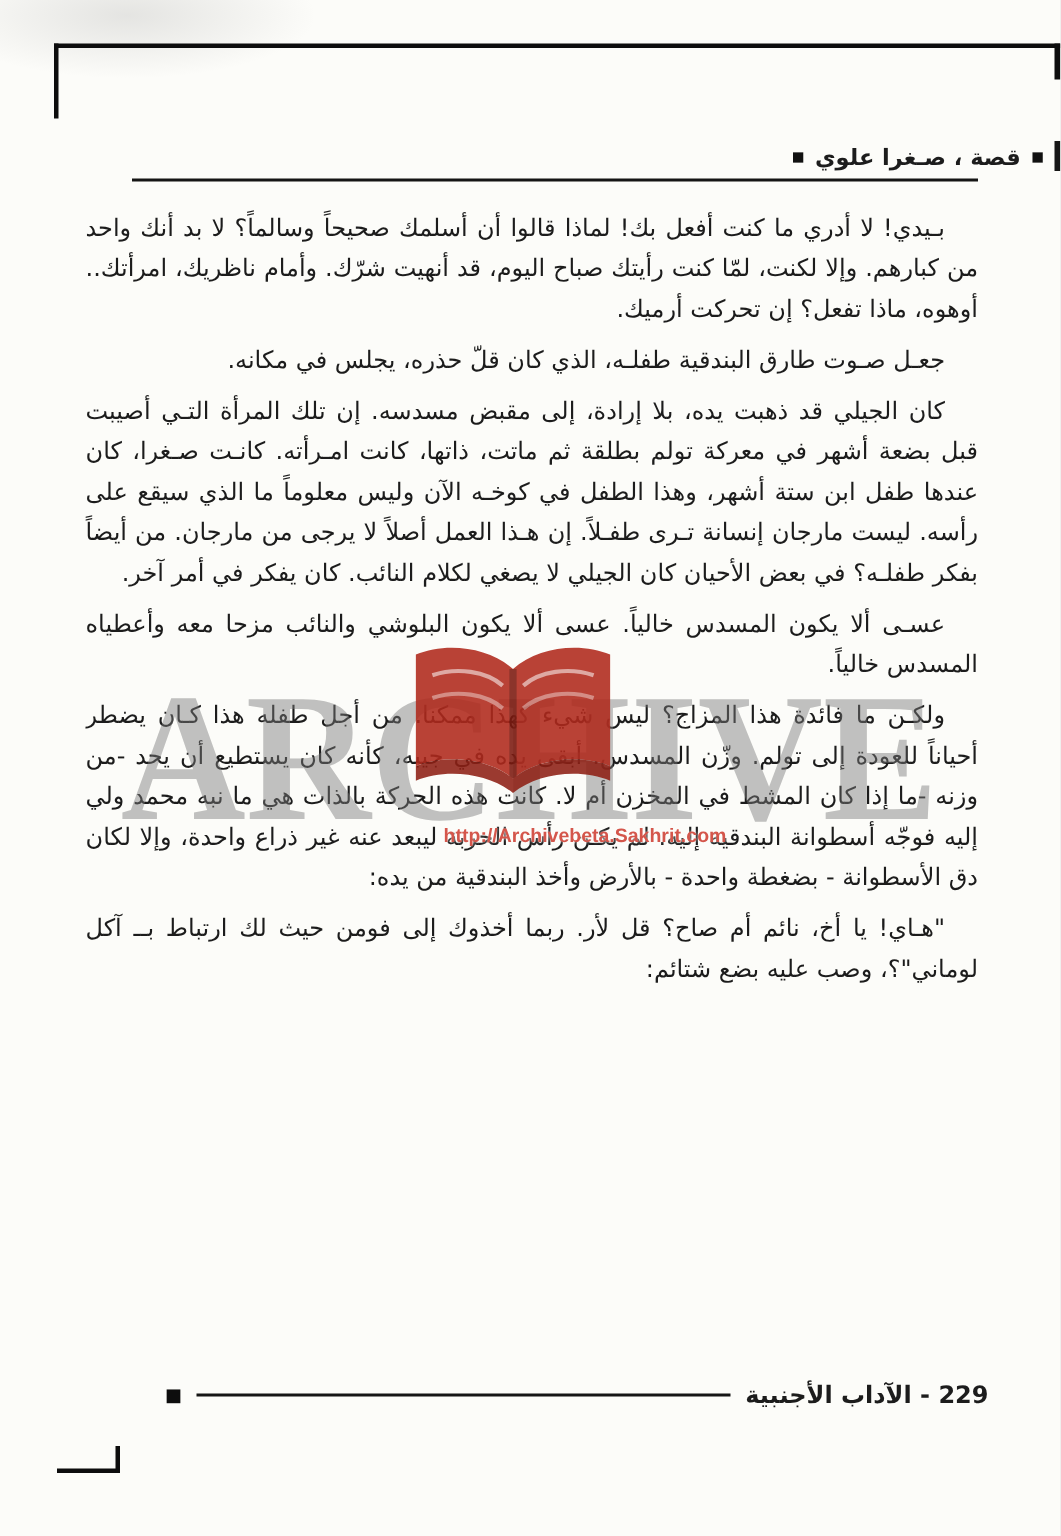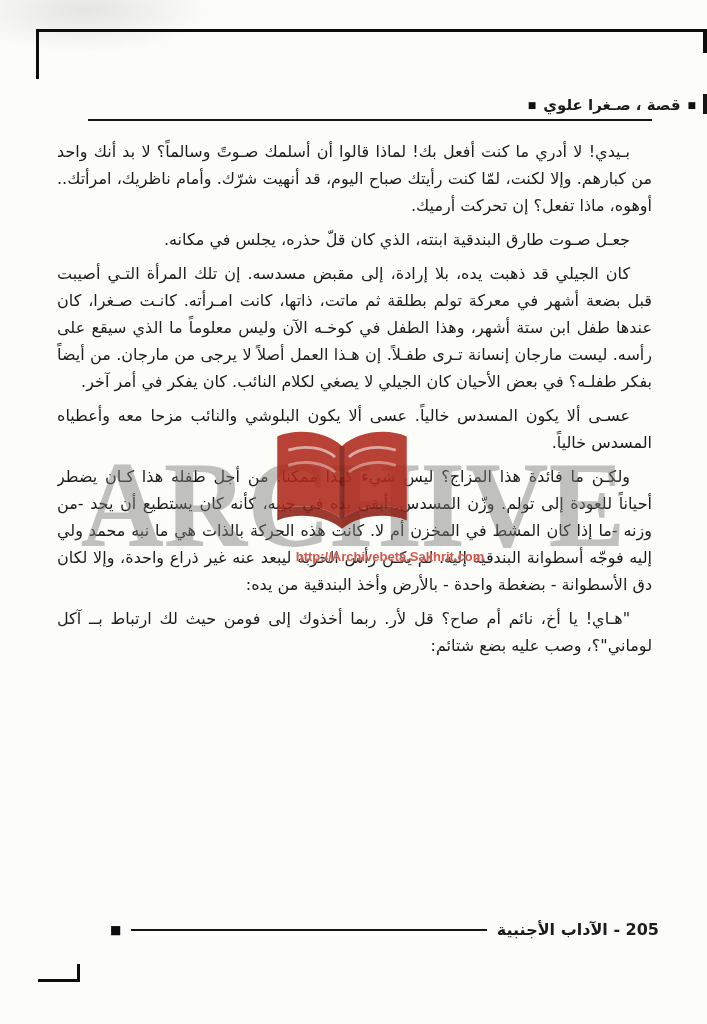--- a/index.html
+++ b/index.html
@@ -86,22 +86,22 @@
   <div class="scan-bl-v"></div>
 
   <div class="hdr">
     <span class="sq">■</span>
     <span>قصة ، صـغرا علوي</span>
     <span class="sq">■</span>
   </div>
   <div class="hdr-rule"></div>
 
   <div class="body-text">
-    <p>بـيدي! لا أدري ما كنت أفعل بك! لماذا قالوا أن أسلمك صـوتً وسالماً؟ لا بد أنك واحد من كبارهم. وإلا لكنت، لمّا كنت رأيتك صباح اليوم، قد أنهيت شرّك. وأمام ناظريك، امرأتك.. أوهوه، ماذا تفعل؟ إن تحركت أرميك.</p>
-    <p>جعـل صـوت طارق البندقية ابنته، الذي كان قلّ حذره، يجلس في مكانه.</p>
+    <p>بـيدي! لا أدري ما كنت أفعل بك! لماذا قالوا أن أسلمك صحيحاً وسالماً؟ لا بد أنك واحد من كبارهم. وإلا لكنت، لمّا كنت رأيتك صباح اليوم، قد أنهيت شرّك. وأمام ناظريك، امرأتك.. أوهوه، ماذا تفعل؟ إن تحركت أرميك.</p>
+    <p>جعـل صـوت طارق البندقية طفلـه، الذي كان قلّ حذره، يجلس في مكانه.</p>
     <p>كان الجيلي قد ذهبت يده، بلا إرادة، إلى مقبض مسدسه. إن تلك المرأة التـي أصيبت قبل بضعة أشهر في معركة تولم بطلقة ثم ماتت، ذاتها، كانت امـرأته. كانـت صـغرا، كان عندها طفل ابن ستة أشهر، وهذا الطفل في كوخـه الآن وليس معلوماً ما الذي سيقع على رأسه. ليست مارجان إنسانة تـرى طفـلاً. إن هـذا العمل أصلاً لا يرجى من مارجان. من أيضاً بفكر طفلـه؟ في بعض الأحيان كان الجيلي لا يصغي لكلام النائب. كان يفكر في أمر آخر.</p>
     <p>عسـى ألا يكون المسدس خالياً. عسى ألا يكون البلوشي والنائب مزحا معه وأعطياه المسدس خالياً.</p>
     <p>ولكـن ما فائدة هذا المزاج؟ ليس شيء كهذا ممكنا. من أجل طفله هذا كـان يضطر أحياناً للعودة إلى تولم. وزّن المسدس. أبقى يده في جيبه، كأنه كان يستطيع أن يحد -من وزنه -ما إذا كان المشط في المخزن أم لا. كانت هذه الحركة بالذات هي ما نبه محمد ولي إليه فوجّه أسطوانة البندقية إليه. لم يكـن رأس الحربة ليبعد عنه غير ذراع واحدة، وإلا لكان دق الأسطوانة - بضغطة واحدة - بالأرض وأخذ البندقية من يده:</p>
     <p>"هـاي! يا أخ، نائم أم صاح؟ قل لأر. ربما أخذوك إلى فومن حيث لك ارتباط بــ آكل لوماني"؟، وصب عليه بضع شتائم:</p>
   </div>
 
   <div class="watermark">
     <svg class="archive-svg" width="707" height="150" viewBox="0 0 707 150">
       <text x="353" y="118" font-size="122" text-anchor="middle" textLength="545" lengthAdjust="spacingAndGlyphs">ARCHIVE</text>
     </svg>
@@ -113,16 +113,16 @@
       <path d="M99 19 C87 15 73 17 65 24" stroke="rgba(255,255,255,.55)" stroke-width="2" fill="none"></path>
       <path d="M99 30 C87 26 73 28 65 35" stroke="rgba(255,255,255,.4)" stroke-width="2" fill="none"></path>
       <path d="M13 63 L13 70 C27 64 48 66 60 76 C72 66 93 64 107 70 L107 63 C93 57 72 59 60 69 C48 59 27 57 13 63 Z" fill="#8e2015"></path>
     </svg>
     <div class="wm-url">http://Archivebeta.Sakhrit.com</div>
   </div>
 
   <div class="footer">
     <span class="sq">■</span>
     <span class="rule"></span>
-    <span class="label">205 - الآداب الأجنبية</span>
+    <span class="label">229 - الآداب الأجنبية</span>
   </div>
 
 </div>
 
 </body></html>

